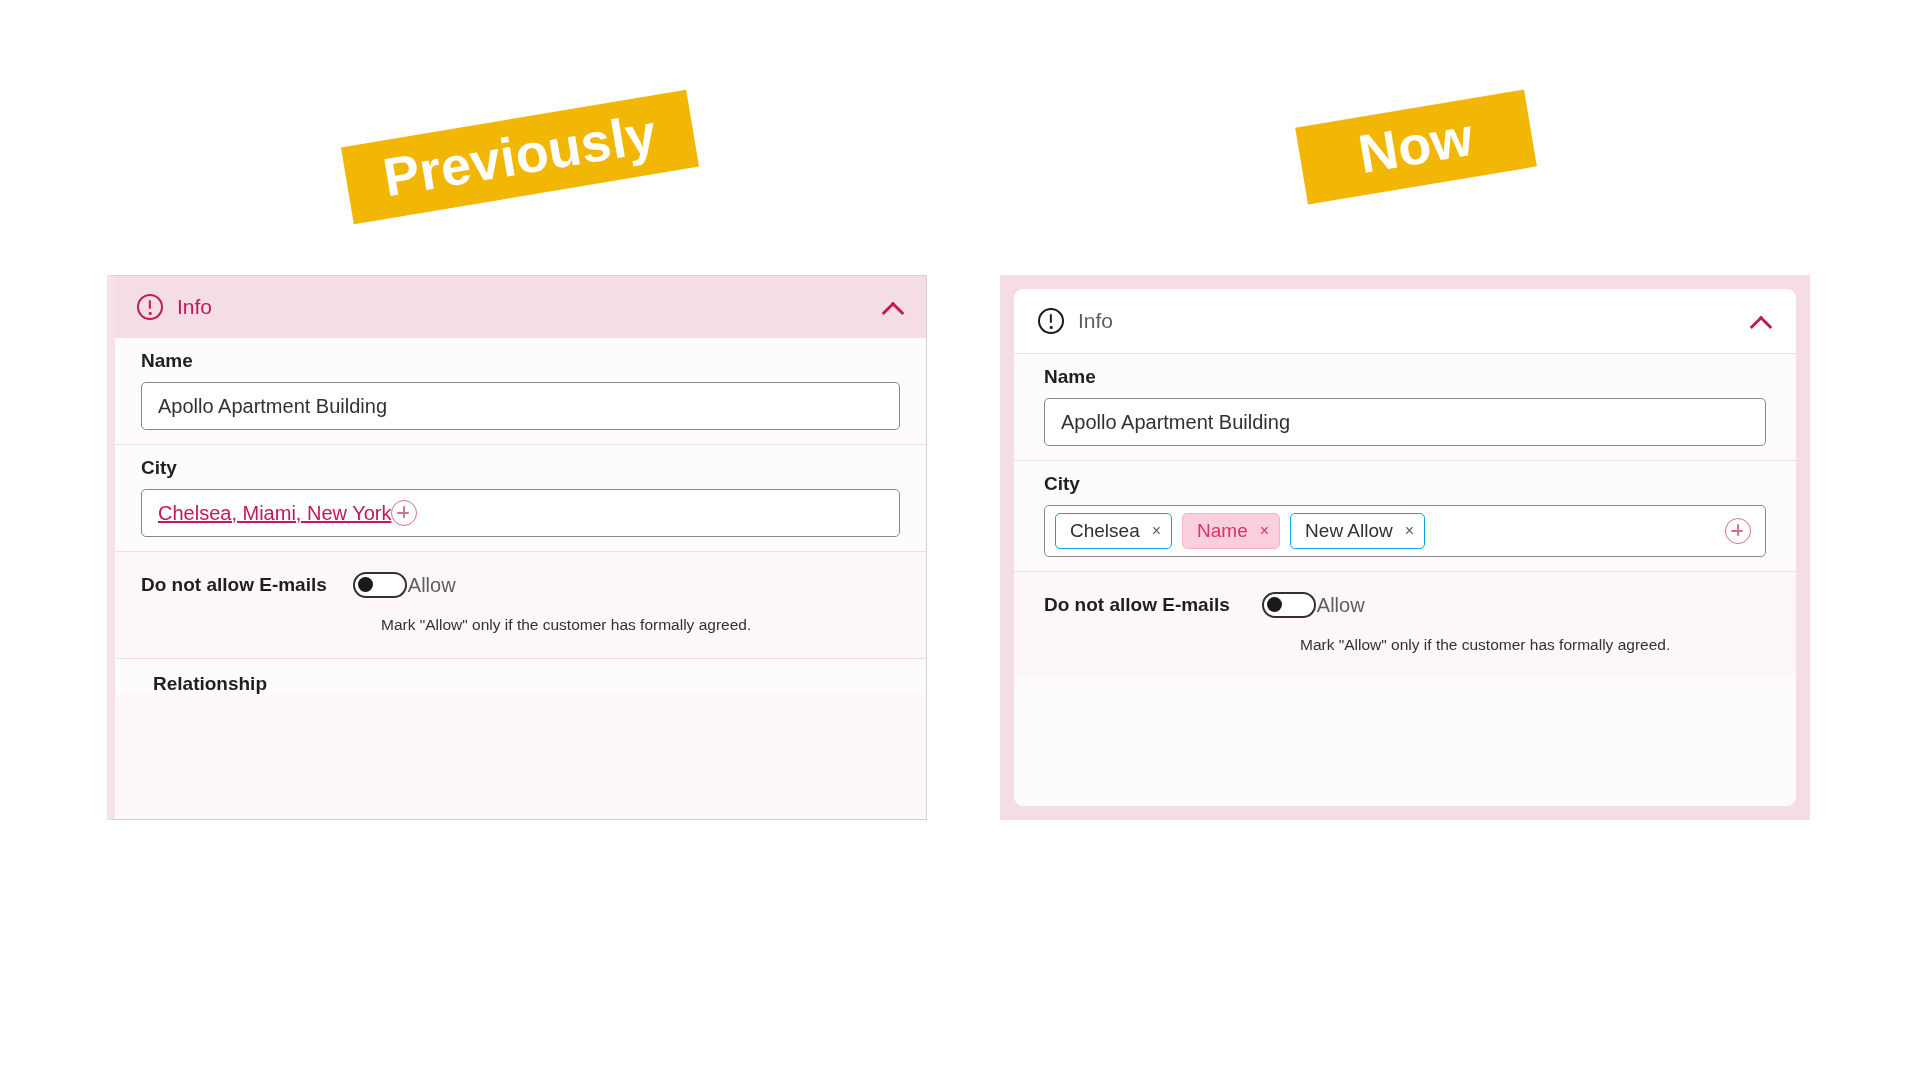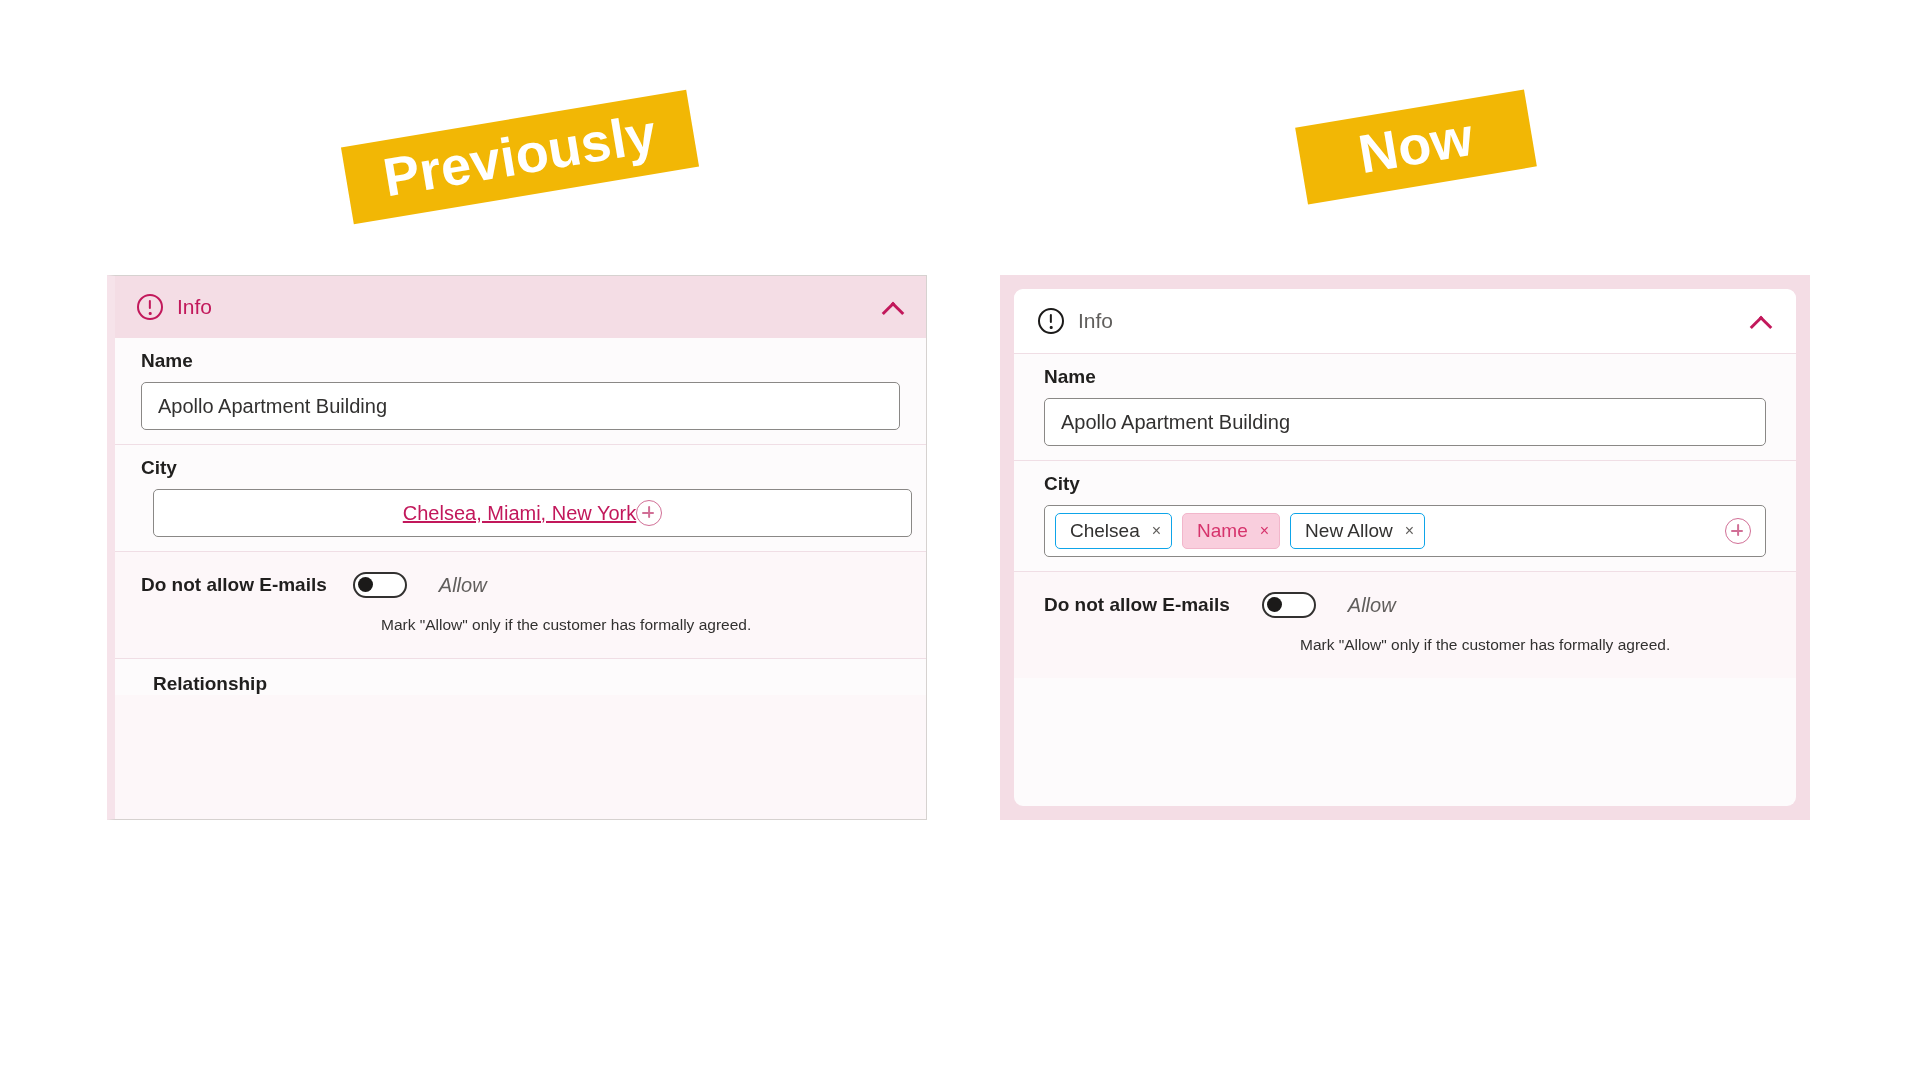--- a/index.html
+++ b/index.html
@@ -179,22 +179,21 @@
     left: 3px;
     top: 3px;
     width: 15px;
     height: 15px;
     border-radius: 50%;
     background: #1b1a19;
   }
   .toggle-text {
     font-size: 20px;
     color: #605e5c;
-    margin-left: 32px;
-    font-style: italic;
+    margin-left: 1px;
   }
   .hint {
     font-size: 15.5px;
     color: #323130;
     line-height: 1.45;
   }
 
   
   #panel-previously {
     left: 107px;
@@ -215,22 +214,21 @@
   #panel-previously .header-title { color: #c2185b; }
   #panel-previously .body { background: #fdf7f9; }
   #panel-previously .row { padding: 12px 26px 14px 26px; background:#fdfbfc; }
   #panel-previously .field-label { margin-bottom: 10px; }
   #panel-previously .text-input {
     height: 48px;
     padding: 0 16px;
     width: 100%;
   }
   #panel-previously .city-input {
-    justify-content: center;
-    margin-left: 12px;
+    justify-content: flex-start;
   }
   .city-link {
     color: #c2185b;
     text-decoration: underline;
     font-size: 20px;
   }
   #panel-previously .email-row {
     padding: 20px 26px 22px 26px;
     background: #fdf7f9;
   }

